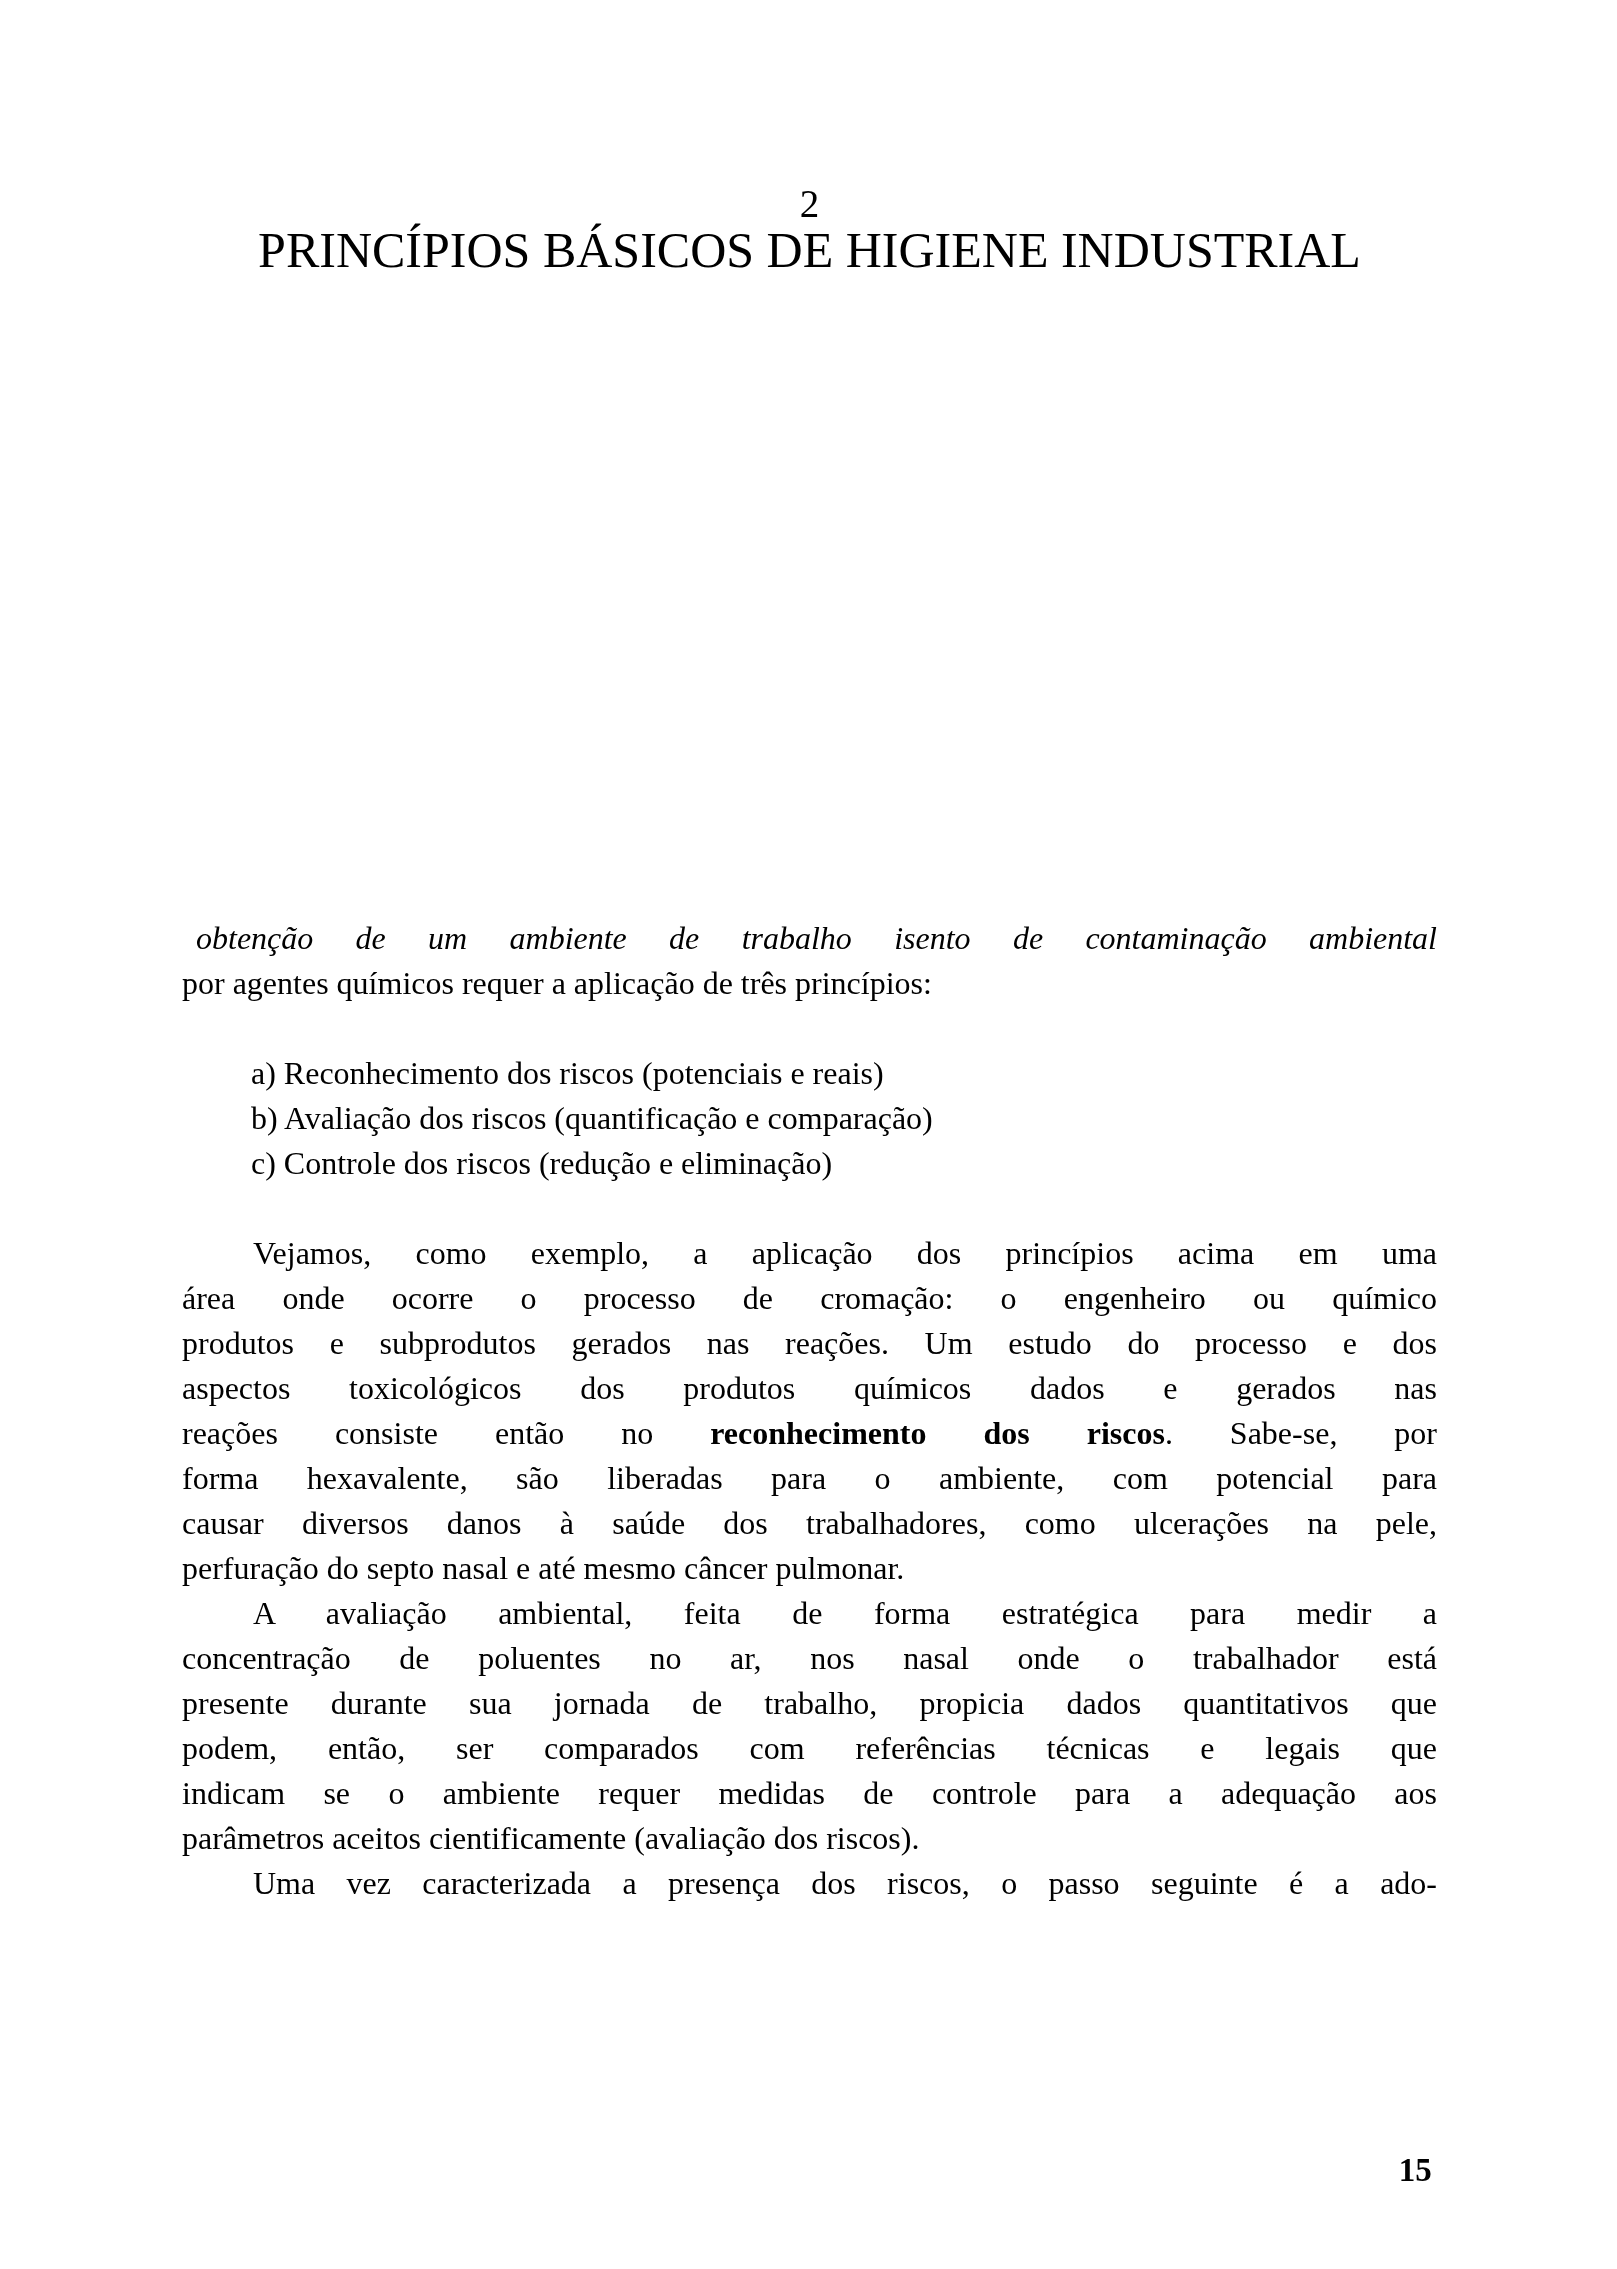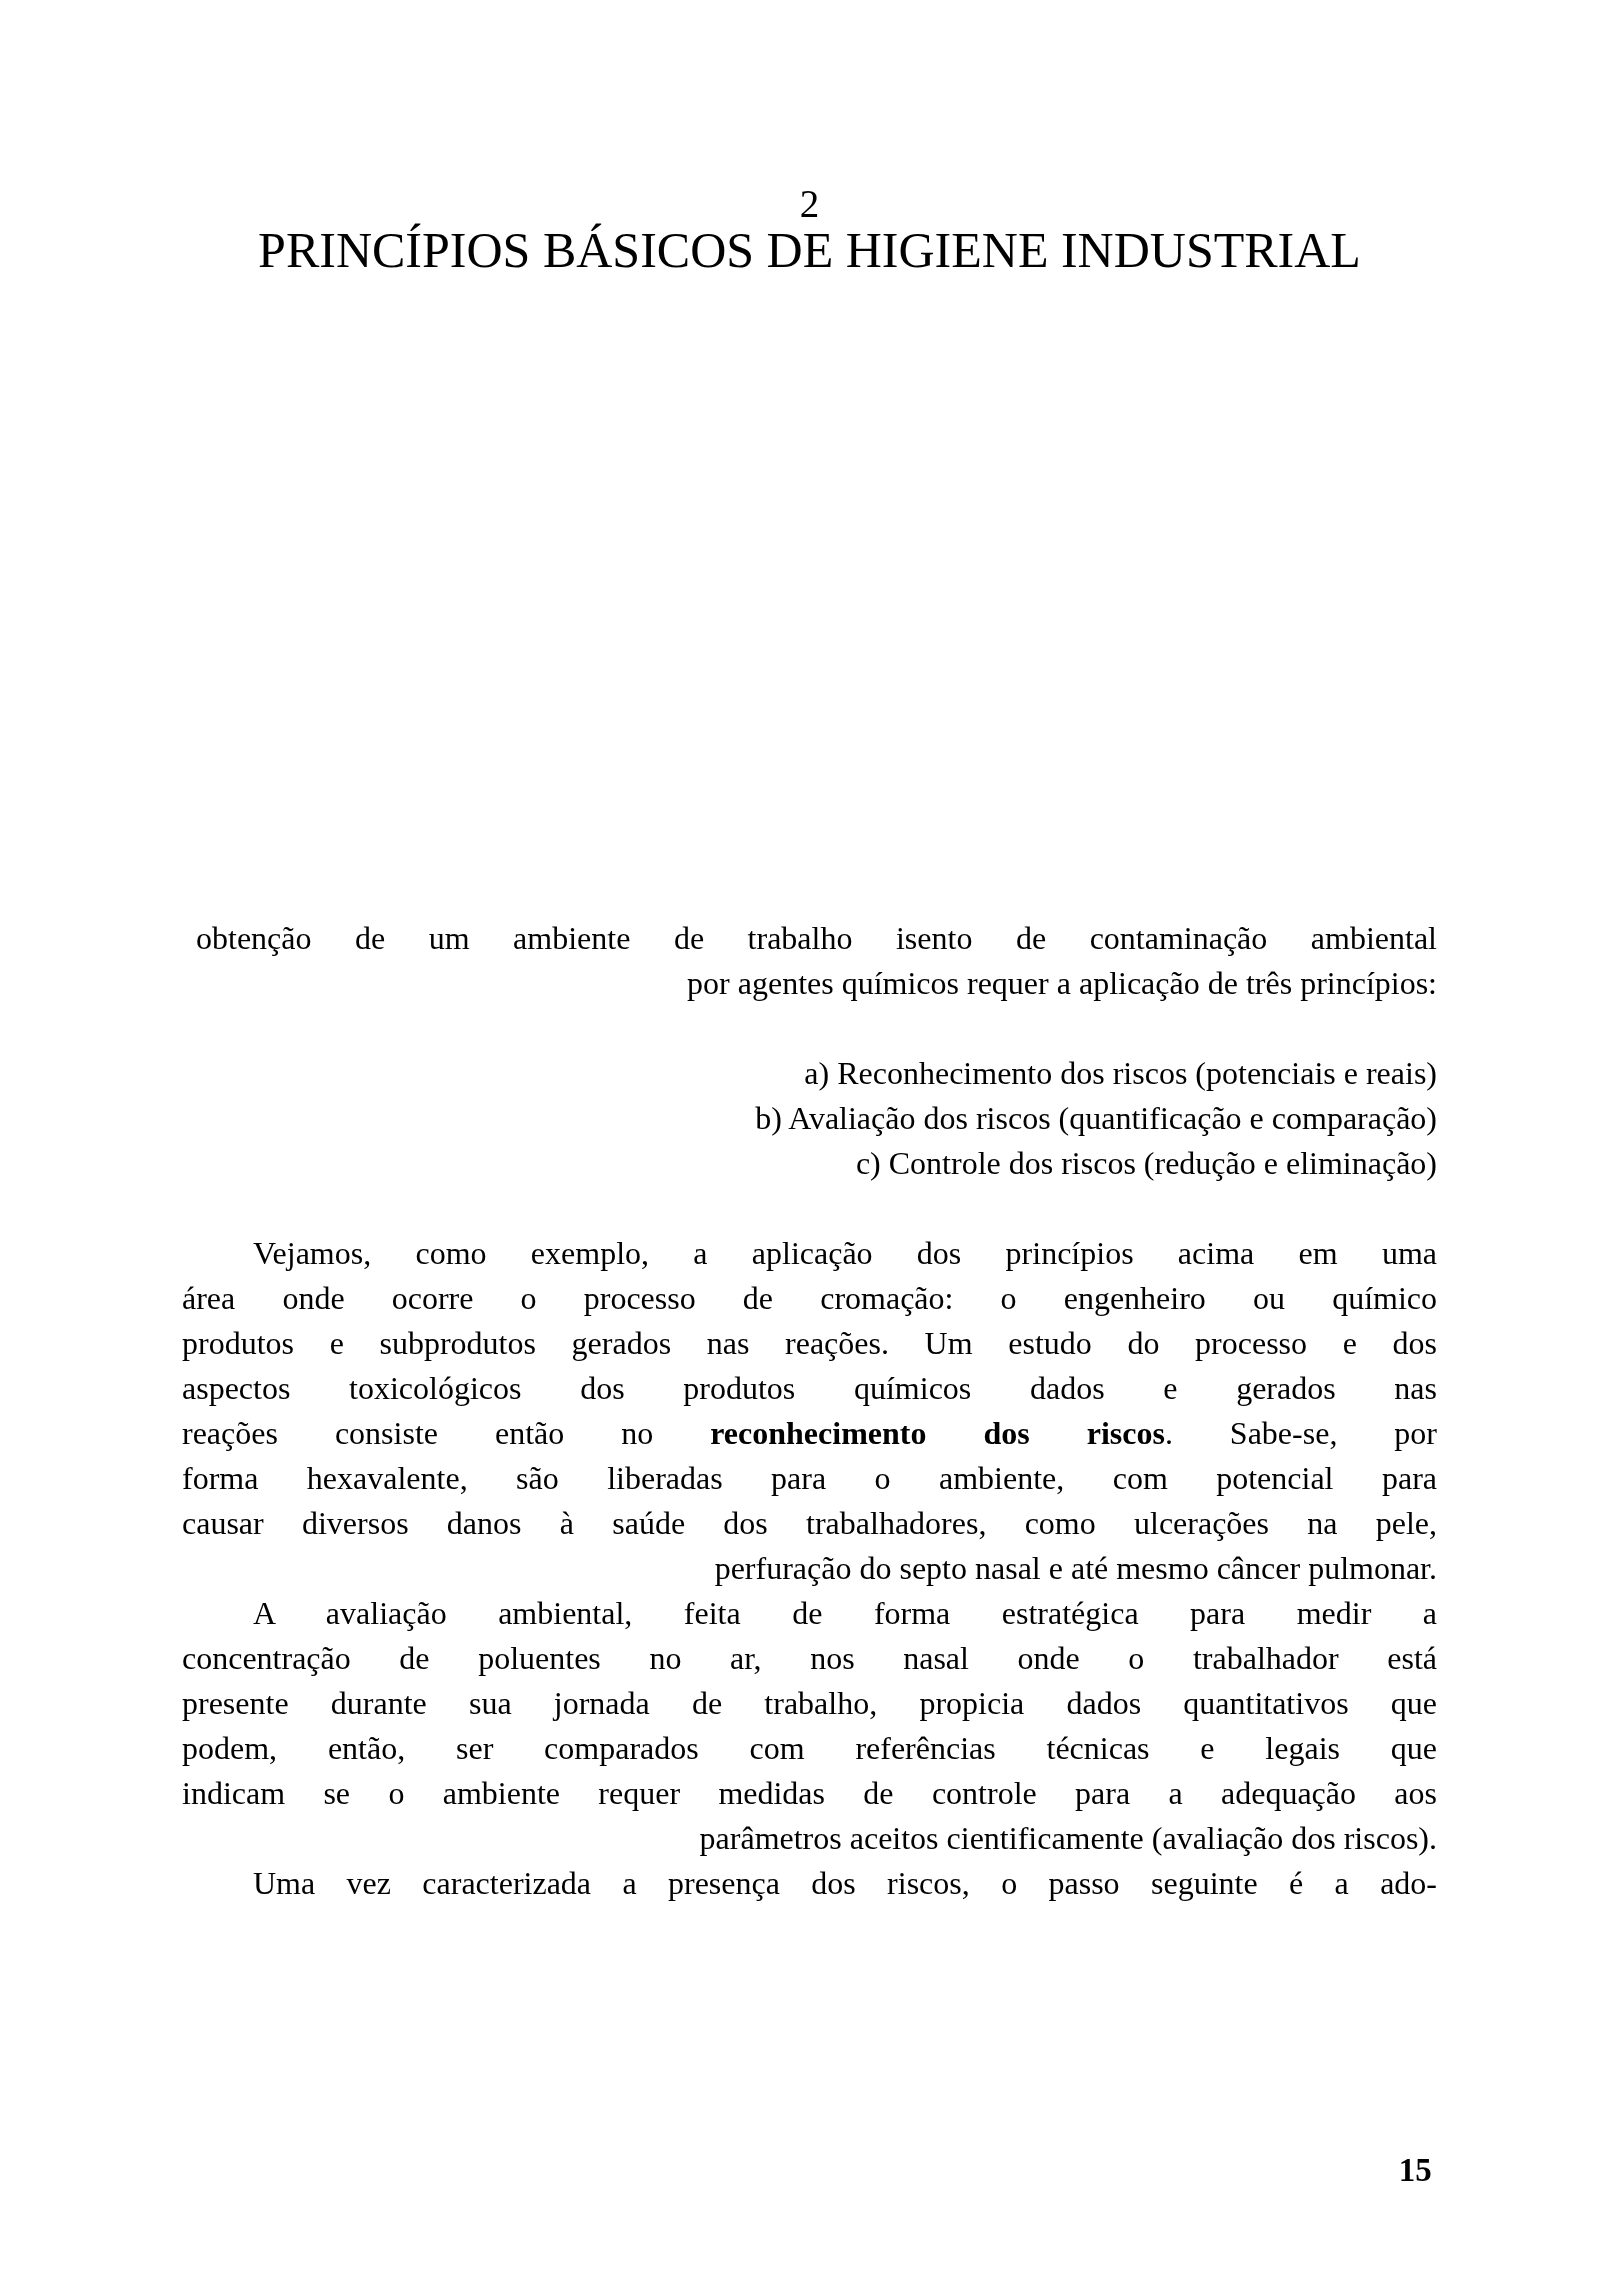--- a/index.html
+++ b/index.html
@@ -33,31 +33,32 @@
   }
   .body-text {
     position: absolute;
     left: 182px;
     top: 916px;
     width: 1255px;
     font-size: 32px;
     line-height: 45px;
   }
   .line {
-    text-align: right;
+    text-align: left;
     white-space: nowrap;
   }
   .line.j {
     white-space: normal;
     text-align: justify;
     text-align-last: justify;
     -moz-text-align-last: justify;
   }
   .p1-first {
     text-indent: 14px;
+    font-style: italic;
   }
   .para-indent {
     text-indent: 71px;
   }
   .abc-list {
     margin: 45px 0;
     padding-left: 69px;
   }
   .bold {
     font-weight: bold;

